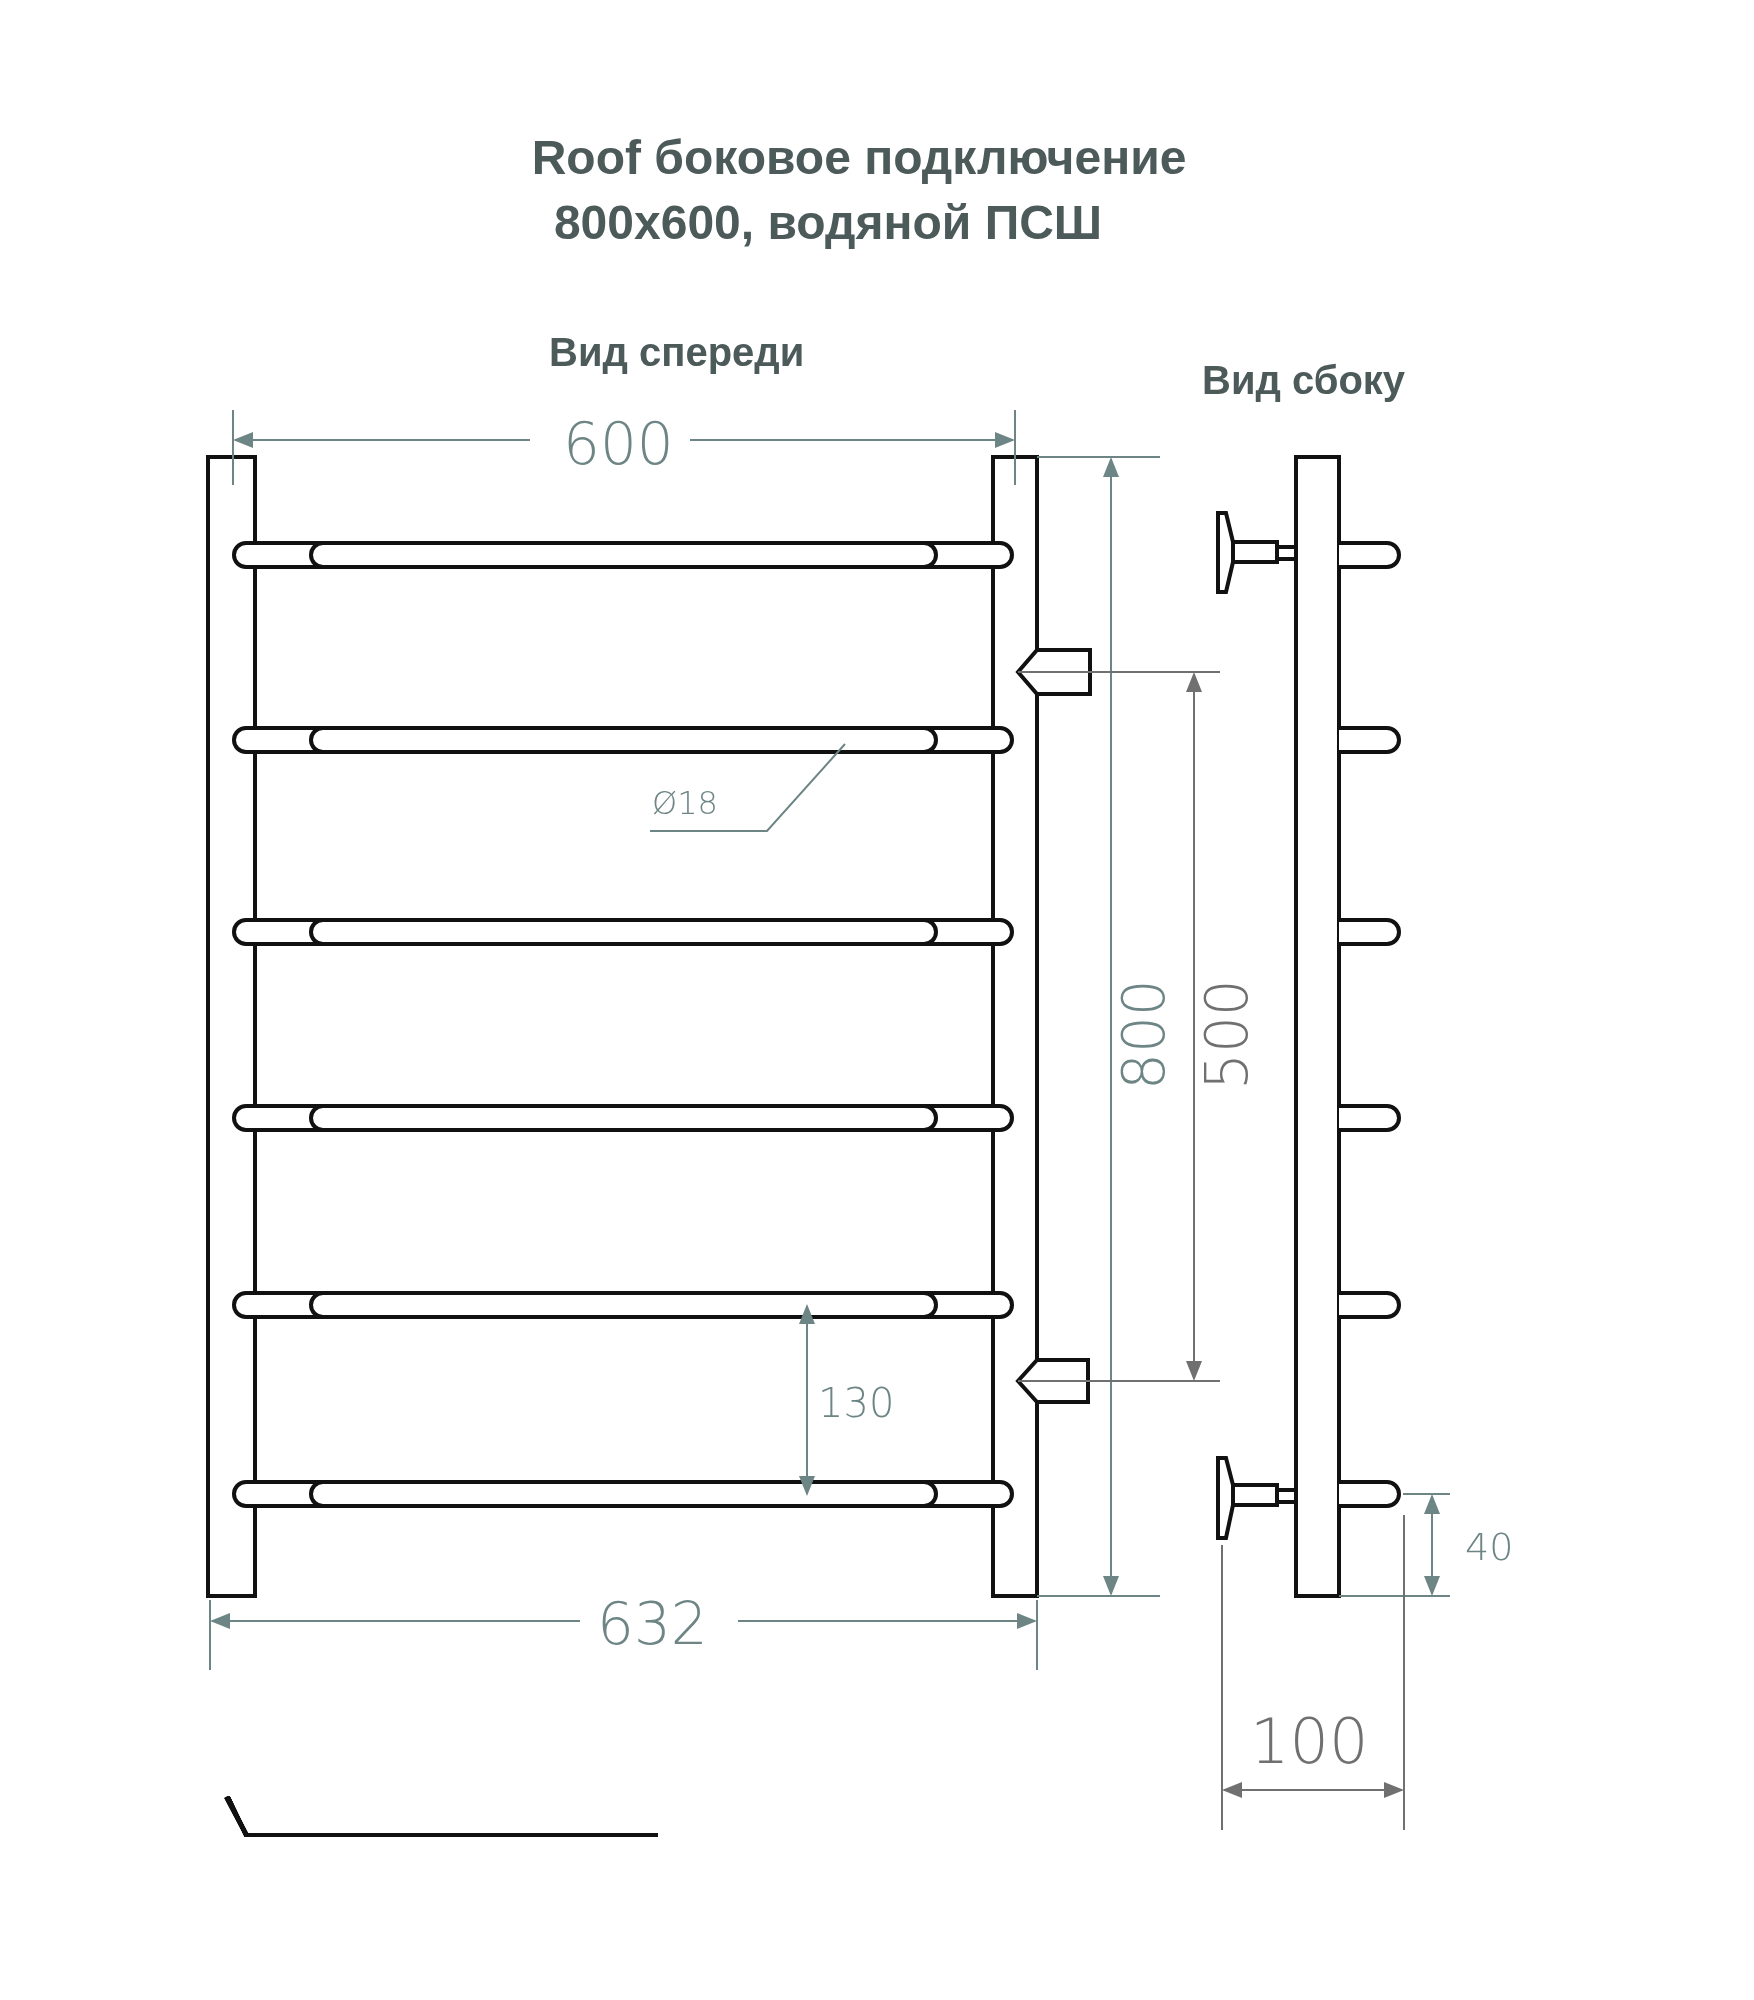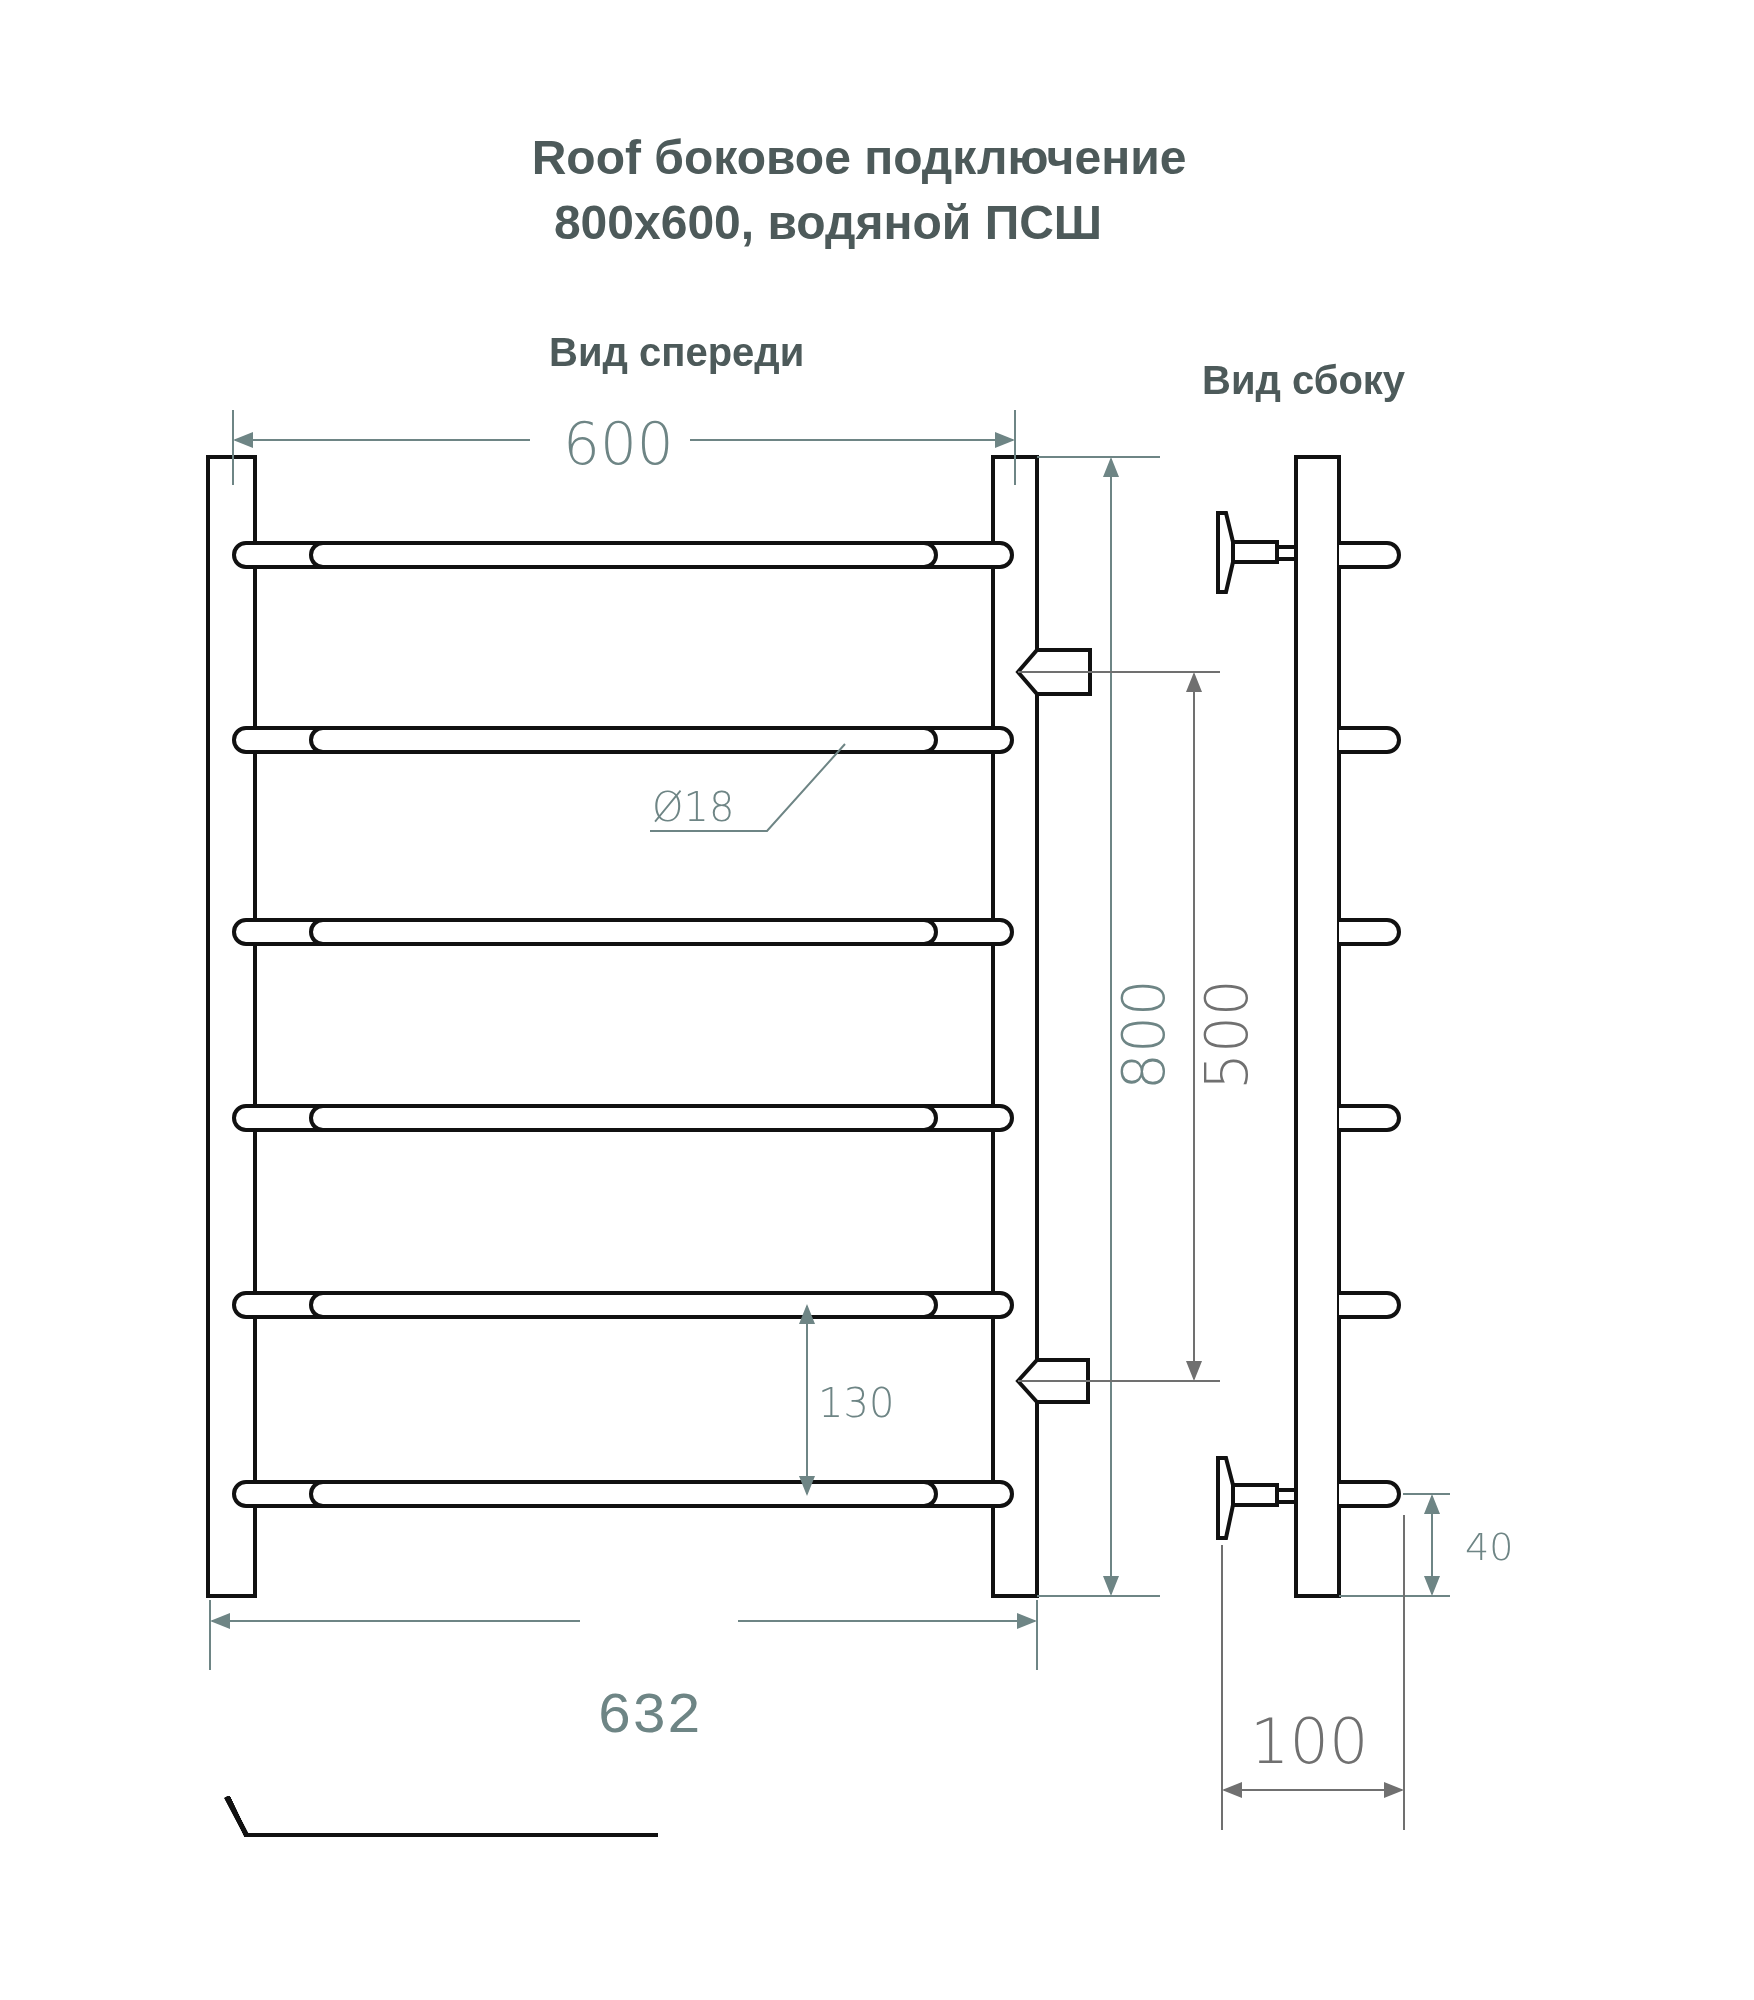--- a/index.html
+++ b/index.html
@@ -122,19 +122,19 @@
     <polyline points="228,1797 246,1835 632,1835" fill="none"></polyline>
     <polyline points="228,1797 246,1835 632,1835" fill="none"></polyline>
     <polyline points="228,1797 246,1835 632,1835" fill="none"></polyline>
     <polyline points="228,1797 246,1835 632,1835" fill="none"></polyline>
     <polyline points="228,1797 246,1835 632,1835 632,1835 632,1835" fill="none"></polyline>
     <polyline points="228,1797 246,1835 632,1835" fill="none"></polyline>
   </g>
 </svg>
 
 <div class="dim" style="left:563px; top:410px; font-size:58px;">600</div>
-<div class="dim" style="left:597px; top:1684px; font-size:58px;font-family:Liberation Mono, monospace;">632</div>
+<div class="dim" style="left:597px; top:1590px; font-size:58px;">632</div>
 <div class="dim" style="left:818px; top:1380px; font-size:40px;">130</div>
-<div class="dim" style="left:652px; top:784px; font-size:40px;">Ø18</div>
+<div class="dim" style="left:652px; top:784px; font-size:32px;">Ø18</div>
 <div class="dim" style="left:1085px; top:990px; font-size:58px; transform:rotate(-90deg); transform-origin:left top; top:1090px; left:1110px;">800</div>
 <div class="dim" style="font-size:58px; color:#707070; transform:rotate(-90deg); transform-origin:left top; top:1090px; left:1193px;">500</div>
 <div class="dim" style="left:1438px; top:1525px; font-size:38px;margin-left:27px;">40</div>
 <div class="dim" style="left:1250px; top:1705px; font-size:62px; color:#707070;">100</div>
 
 </body></html>

